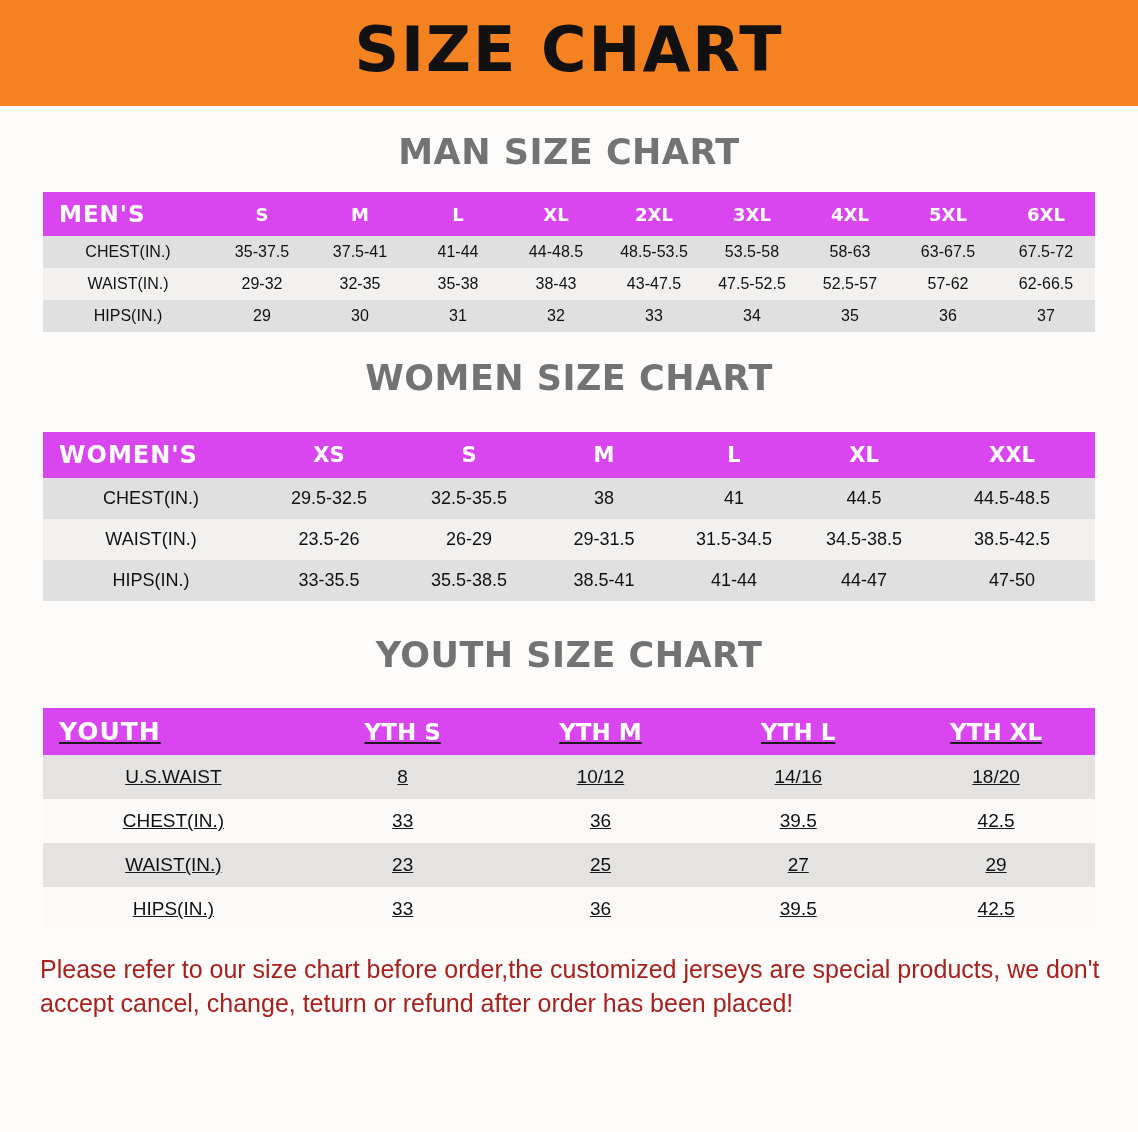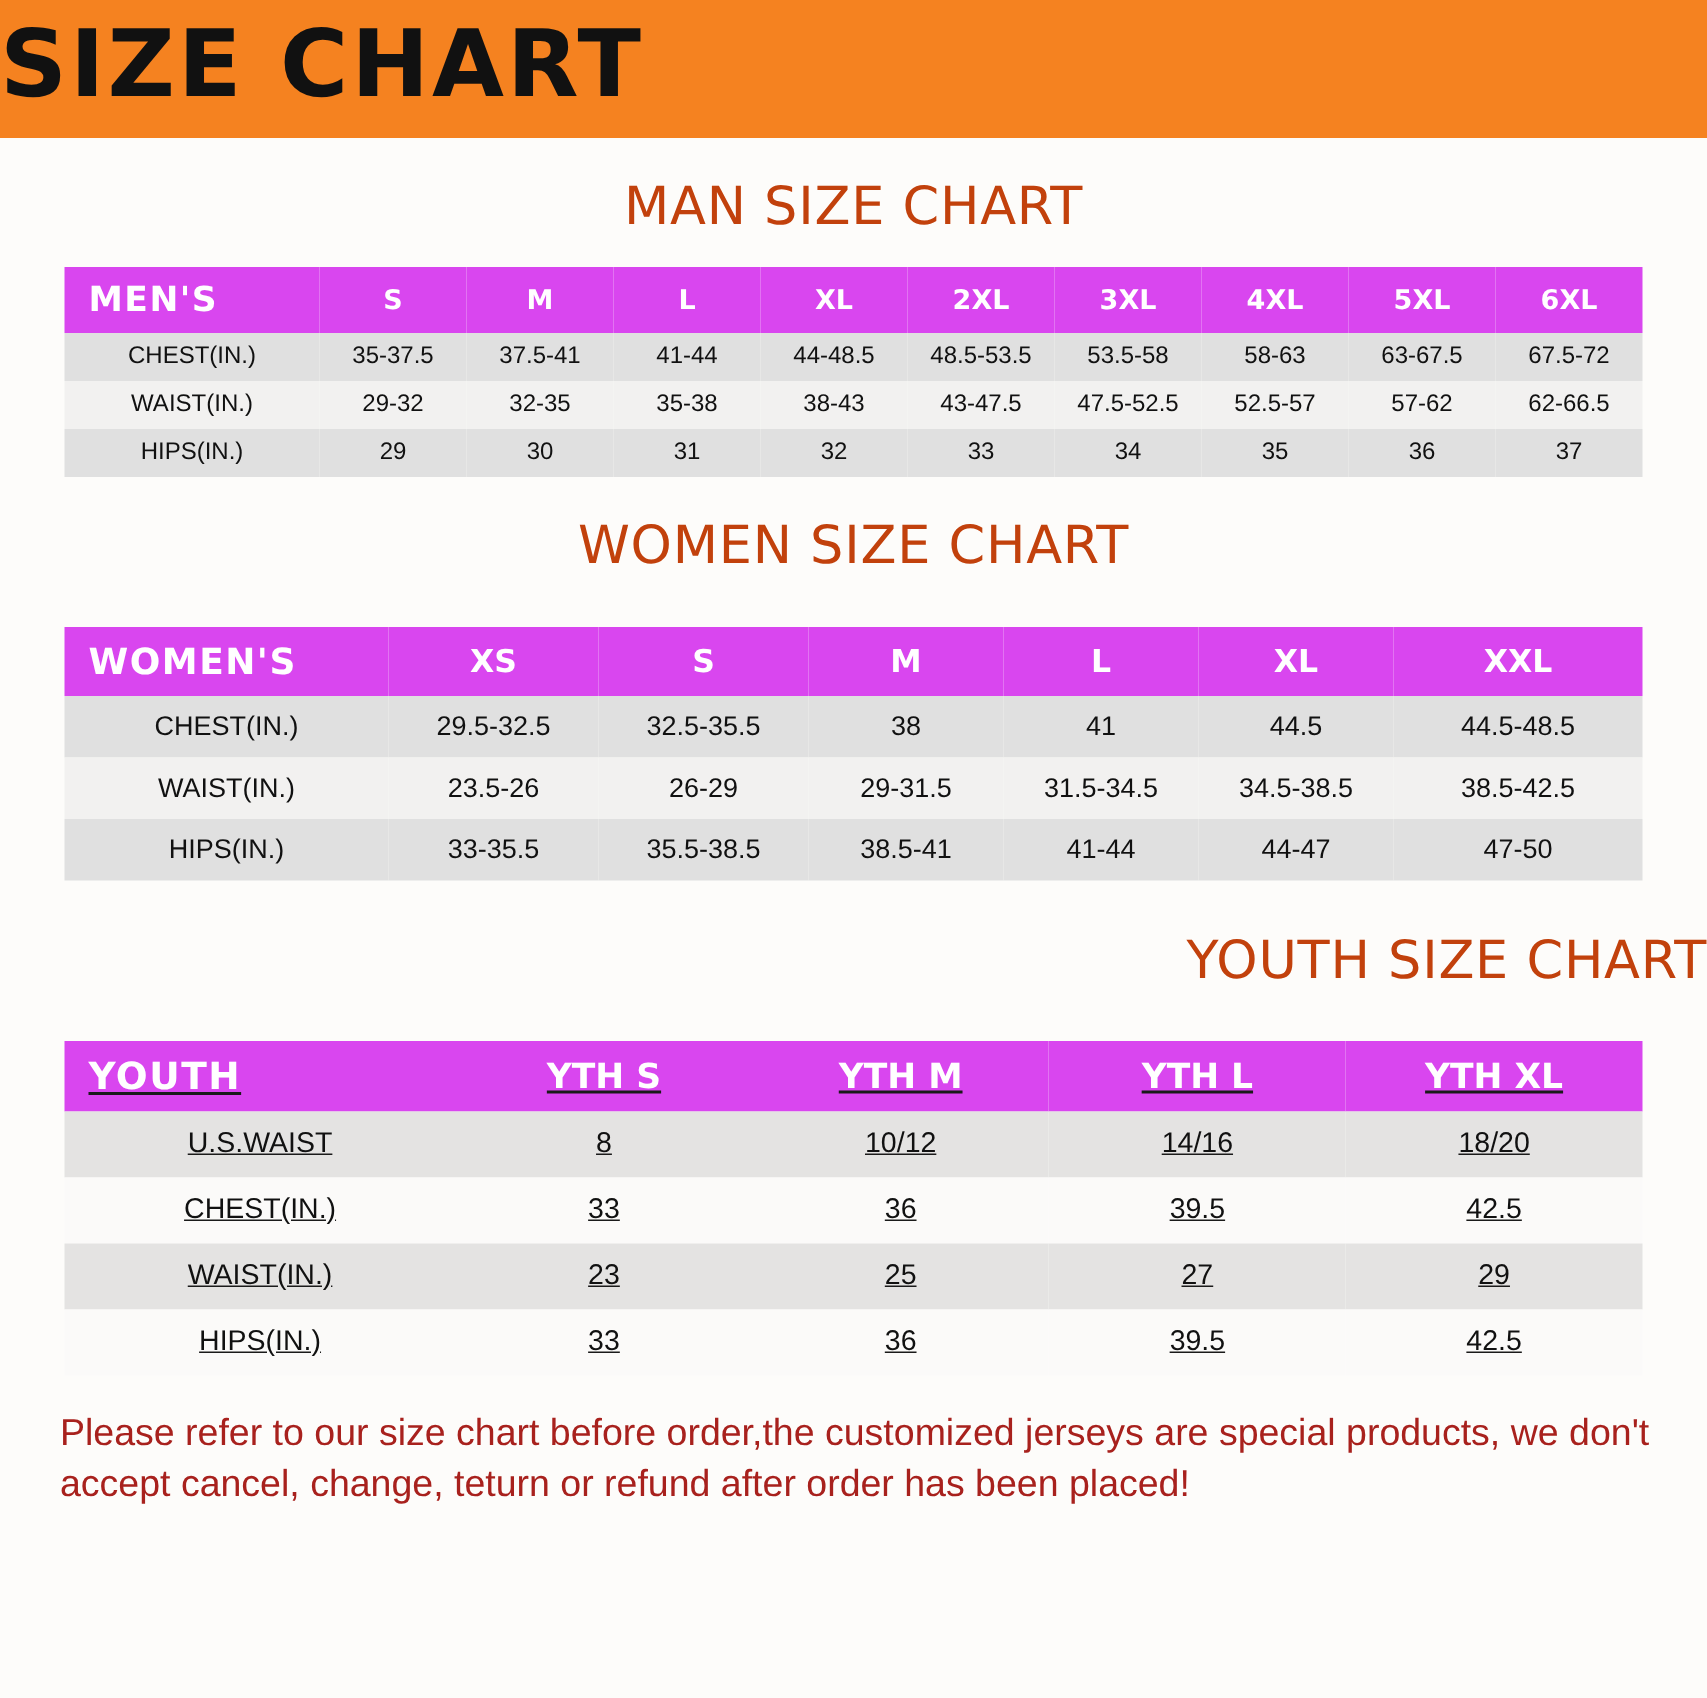--- a/index.html
+++ b/index.html
@@ -17,46 +17,46 @@
   .page {
     width: 1138px;
     height: 1132px;
     position: relative;
     background: #fdfcfa;
     box-sizing: border-box;
   }
   
   .banner {
     background: #f58220;
-    height: 92px;
+    height: 106px;
     display: flex;
     align-items: center;
-    justify-content: flex-start;
+    justify-content: center;
   }
   .banner-title {
     font-family: "DejaVu Sans", sans-serif;
     font-weight: bold;
     font-size: 62px;
     letter-spacing: 2px;
     color: #111;
     line-height: 1;
     padding-bottom: 6px;
   }
   
   .section-title {
     text-align: center;
     font-family: "DejaVu Sans", sans-serif;
-    font-weight: normal;
+    font-weight: bold;
     font-size: 35px;
-    color: #c2410c;
+    color: #737373;
     letter-spacing: 0.5px;
   }
   .sec-man-title { margin-top: 26px; }
   .sec-women-title { margin-top: 26px; }
-  .sec-youth-title { margin-top: 34px; text-align: right; }
+  .sec-youth-title { margin-top: 34px; }
 
   
   table {
     border-collapse: collapse;
     table-layout: fixed;
   }
   .tbl {
     margin: 0 auto;
   }
   .tbl thead th {

